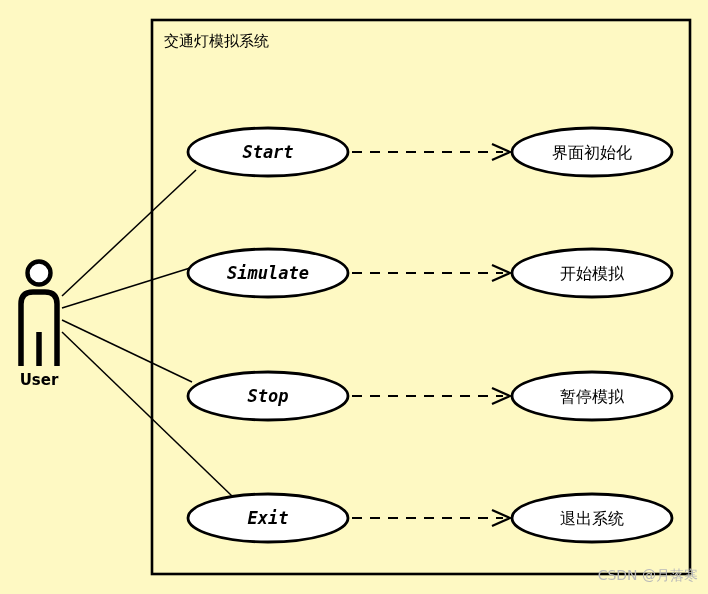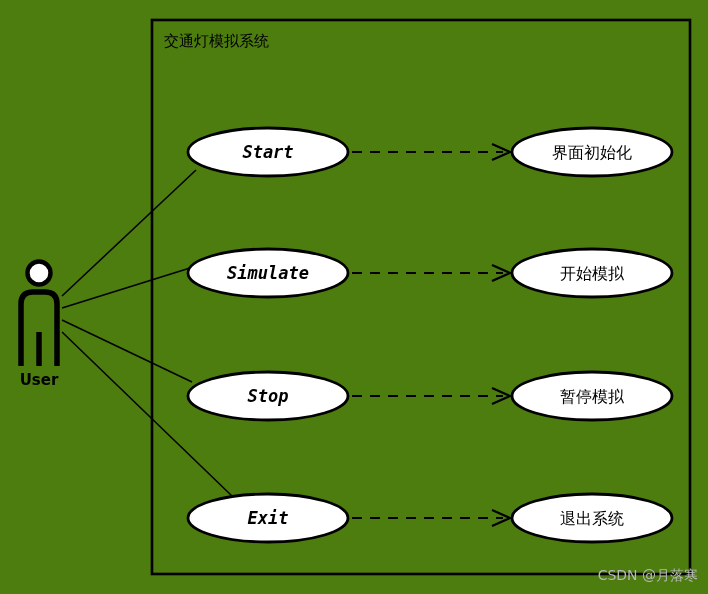--- a/index.html
+++ b/index.html
@@ -8,21 +8,21 @@
     padding: 0;
     background: #ffffff;
   }
   body {
     font-family: "Liberation Sans", sans-serif;
   }
   #diagram-root {
     position: relative;
     width: 708px;
     height: 594px;
-    background: #4d7c0f;
+    background: #fef9c3;
     overflow: hidden;
   }
   #diagram-svg {
     position: absolute;
     left: 0;
     top: 0;
     width: 708px;
     height: 594px;
     display: block;
   }

